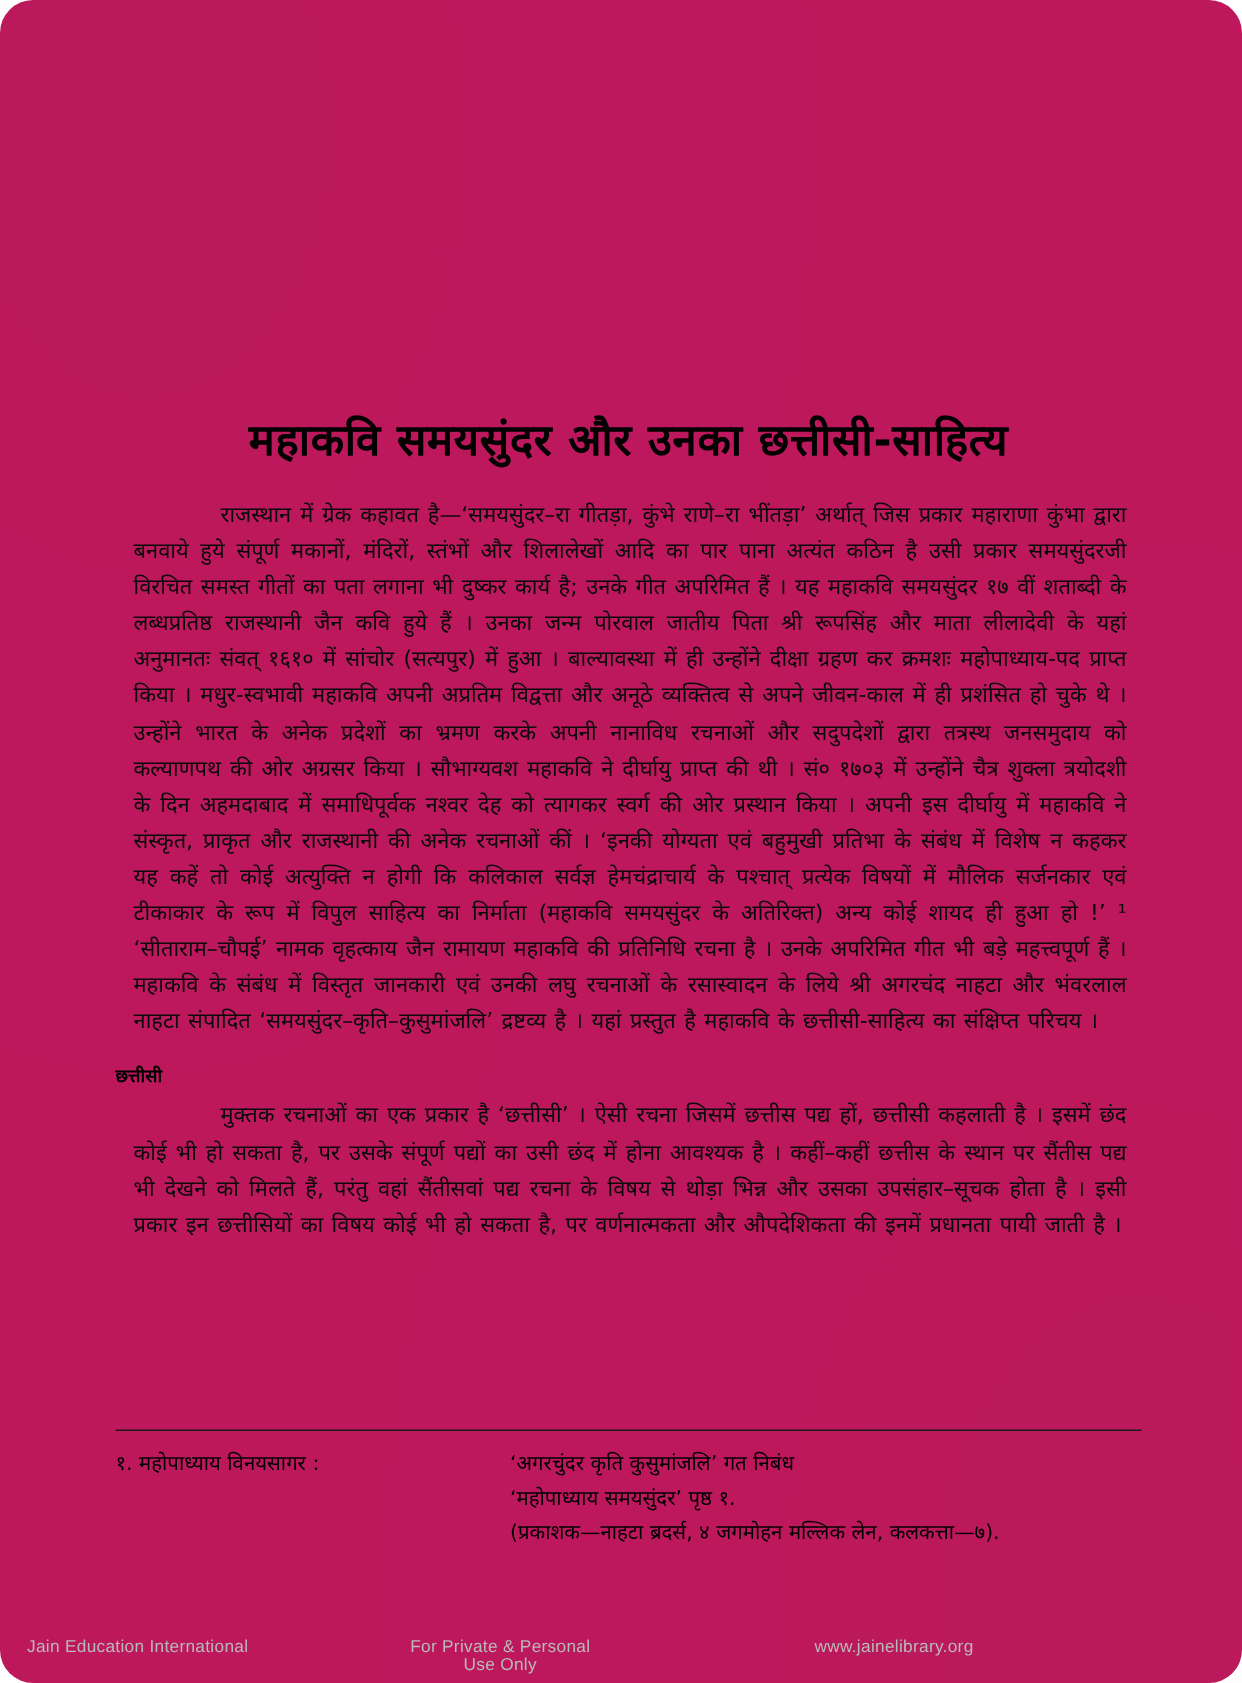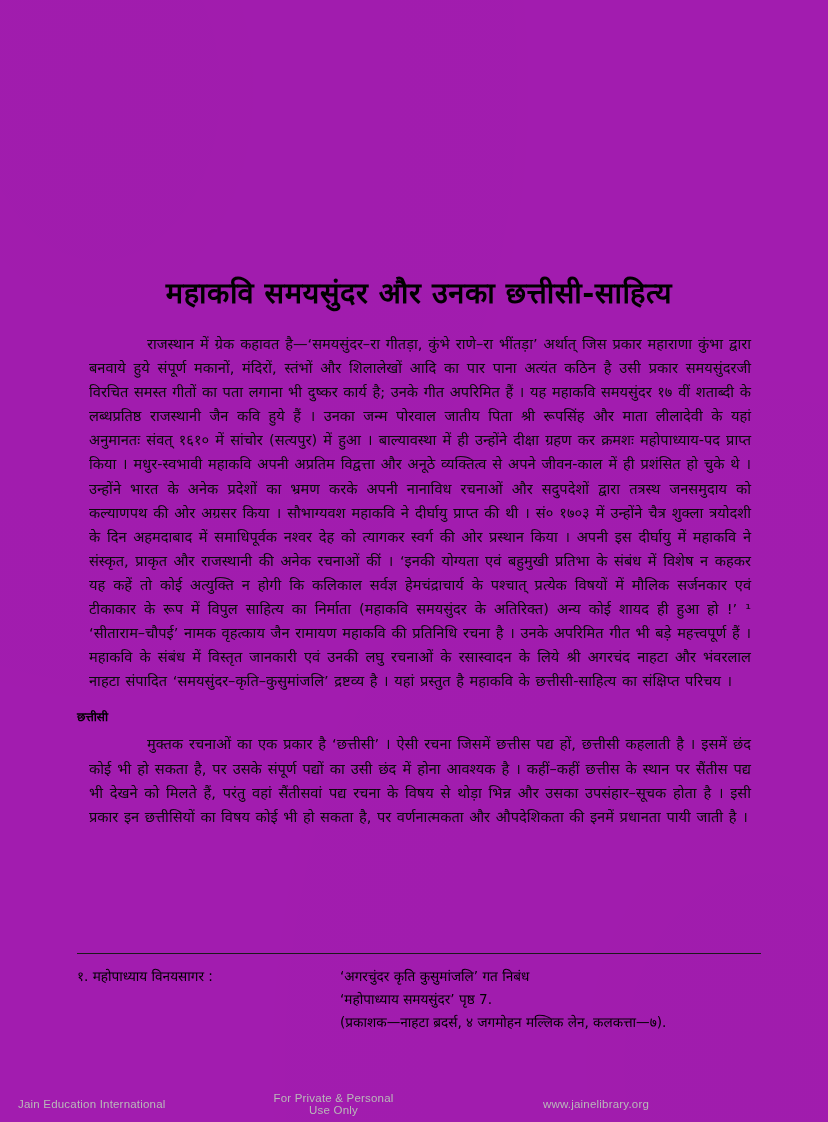--- a/index.html
+++ b/index.html
@@ -13,21 +13,22 @@
     height: 1122px;
     position: relative;
     font-family: "Liberation Serif", "DejaVu Serif", serif;
     color: #000000;
     overflow: hidden;
   }
 
   .page {
     position: absolute;
     inset: 0;
-    background: #a21caf;
+    background: #be185d;
+    border-radius: 22px;
   }
 
   
   .doc-title {
     position: absolute;
     left: 77px;
     top: 258px;
     width: 684px;
     text-align: center;
     font-family: "DejaVu Sans", "Liberation Sans", sans-serif;
@@ -108,21 +109,21 @@
     white-space: nowrap;
   }
 
   
   .page-footer {
     position: absolute;
     left: 0;
     top: 1092px;
     width: 656px;
     display: flex;
-    align-items: center;
+    align-items: flex-start;
     font-family: "Liberation Sans", "DejaVu Sans", sans-serif;
     font-size: 11.5px;
     color: #b9b9b9;
     letter-spacing: 0.2px;
   }
   .footer-left  { margin-left: 18px; width: 300px; text-align: left; }
   .footer-mid   { flex: 1 1 auto; text-align: center; }
   .footer-right { width: 300px; text-align: right; margin-right: 7px; }
 
   
@@ -153,21 +154,21 @@
     <p class="para second">मुक्तक रचनाओं का एक प्रकार है ‘छत्तीसी’ । ऐसी रचना जिसमें छत्तीस पद्य हों, छत्तीसी कहलाती है । इसमें छंद कोई भी हो सकता है, पर उसके संपूर्ण पद्यों का उसी छंद में होना आवश्यक है । कहीं–कहीं छत्तीस के स्थान पर सैंतीस पद्य भी देखने को मिलते हैं, परंतु वहां सैंतीसवां पद्य रचना के विषय से थोड़ा भिन्न और उसका उपसंहार–सूचक होता है । इसी प्रकार इन छत्तीसियों का विषय कोई भी हो सकता है, पर वर्णनात्मकता और औपदेशिकता की इनमें प्रधानता पायी जाती है ।</p>
 
   </div>
 
   <div class="footnote-rule"></div>
 
   <div class="footnote">
     <div class="footnote-col-left">१. महोपाध्याय विनयसागर :</div>
     <div class="footnote-col-right">
       <span class="fn-line">‘अगरचुंदर कृति कुसुमांजलि’ गत निबंध</span>
-      <span class="fn-line">‘महोपाध्याय समयसुंदर’ पृष्ठ 7.</span>
+      <span class="fn-line">‘महोपाध्याय समयसुंदर’ पृष्ठ १.</span>
       <span class="fn-line">(प्रकाशक—नाहटा ब्रदर्स, ४ जगमोहन मल्लिक लेन, कलकत्ता—७).</span>
     </div>
   </div>
 
   <div class="page-footer">
     <div class="footer-left">Jain Education International</div>
     <div class="footer-mid">For Private &amp; Personal Use Only</div>
     <div class="footer-right">www.jainelibrary.org</div>
   </div>
 

